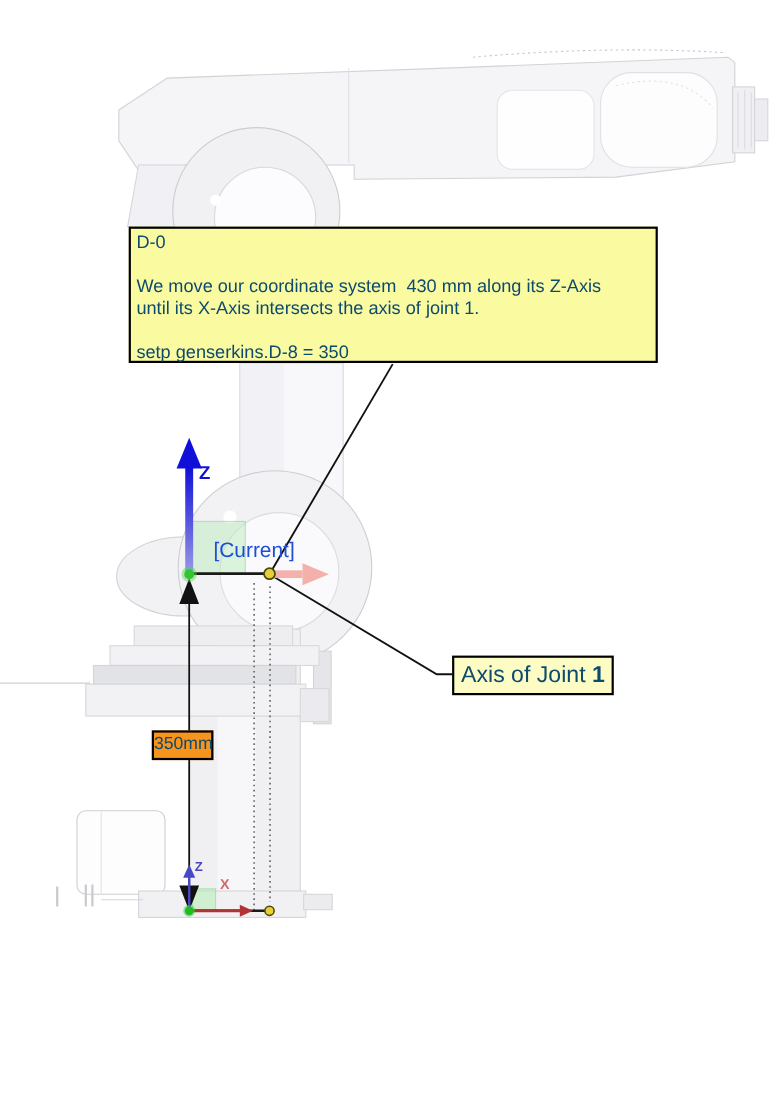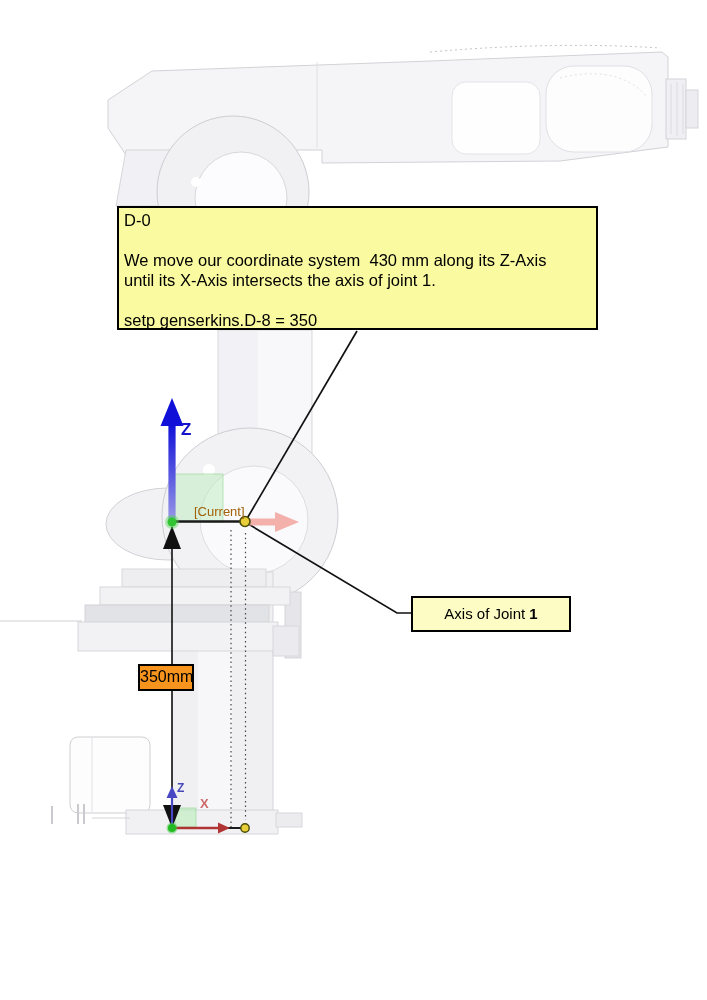--- a/index.html
+++ b/index.html
@@ -1,40 +1,40 @@
 <!DOCTYPE html>
 <html><head>
 <meta charset="utf-8">
 <style>
   html,body{margin:0;padding:0;background:#ffffff;}
   .stage{
     position:relative;width:707px;height:1000px;background:#ffffff;overflow:hidden;
     font-family:"Liberation Sans", sans-serif;
   }
   .stage svg{position:absolute;left:0;top:0;}
-  .box{position:absolute;box-sizing:border-box;border:2px solid #000;color:#000000;}
+  .box{position:absolute;box-sizing:border-box;border:2px solid #000;color:#0c4a6e;}
   .callout{
     left:117px;top:206px;width:481px;height:124px;
     background:#FAFAA0;font-size:16.5px;line-height:20px;
     padding:2px 0 0 5px;
   }
   .callout .ln{white-space:pre;}
   .sp{height:20px;}
   .axis-box{
-    left:411px;top:596px;width:160px;height:36px;
-    background:#FCFCC4;font-size:15px;line-height:31px;text-align:center;
+    left:411px;top:596px;width:147px;height:36px;
+    background:#FCFCC4;font-size:21px;line-height:31px;text-align:center;
     white-space:pre;
   }
   .axis-box .b{font-weight:bold;}
   .dim-box{
     left:138px;top:664px;width:56px;height:27px;
     background:#F7941E;font-size:16px;line-height:22px;text-align:center;
   }
   .txt{position:absolute;white-space:pre;}
-  .current{left:194px;top:504px;font-size:13px;color:#a16207;}
+  .current{left:194px;top:490px;font-size:19px;color:#1d4ed8;}
   .z-mid{left:181px;top:420px;font-size:17px;font-weight:bold;color:#1313CC;}
   .z-base{left:177px;top:781px;font-size:12px;font-weight:bold;color:#4747BB;}
   .x-base{left:200px;top:796px;font-size:13px;font-weight:bold;color:#CC6B6B;}
 </style>
 </head>
 <body>
 
 <div class="stage">
 
   <svg width="707" height="1000" viewBox="0 0 707 1000">

